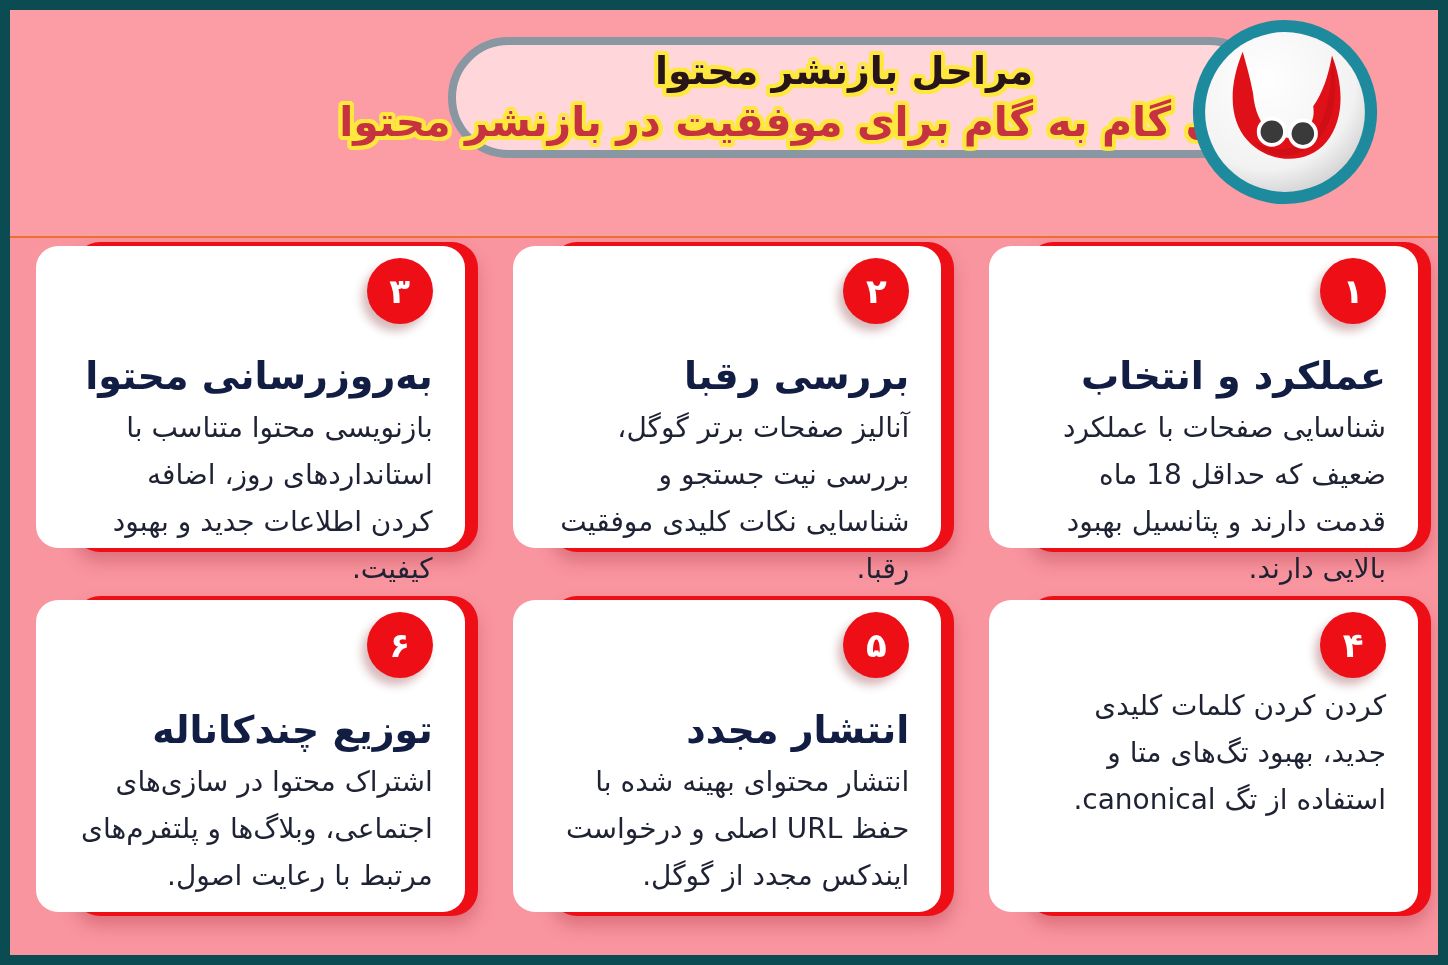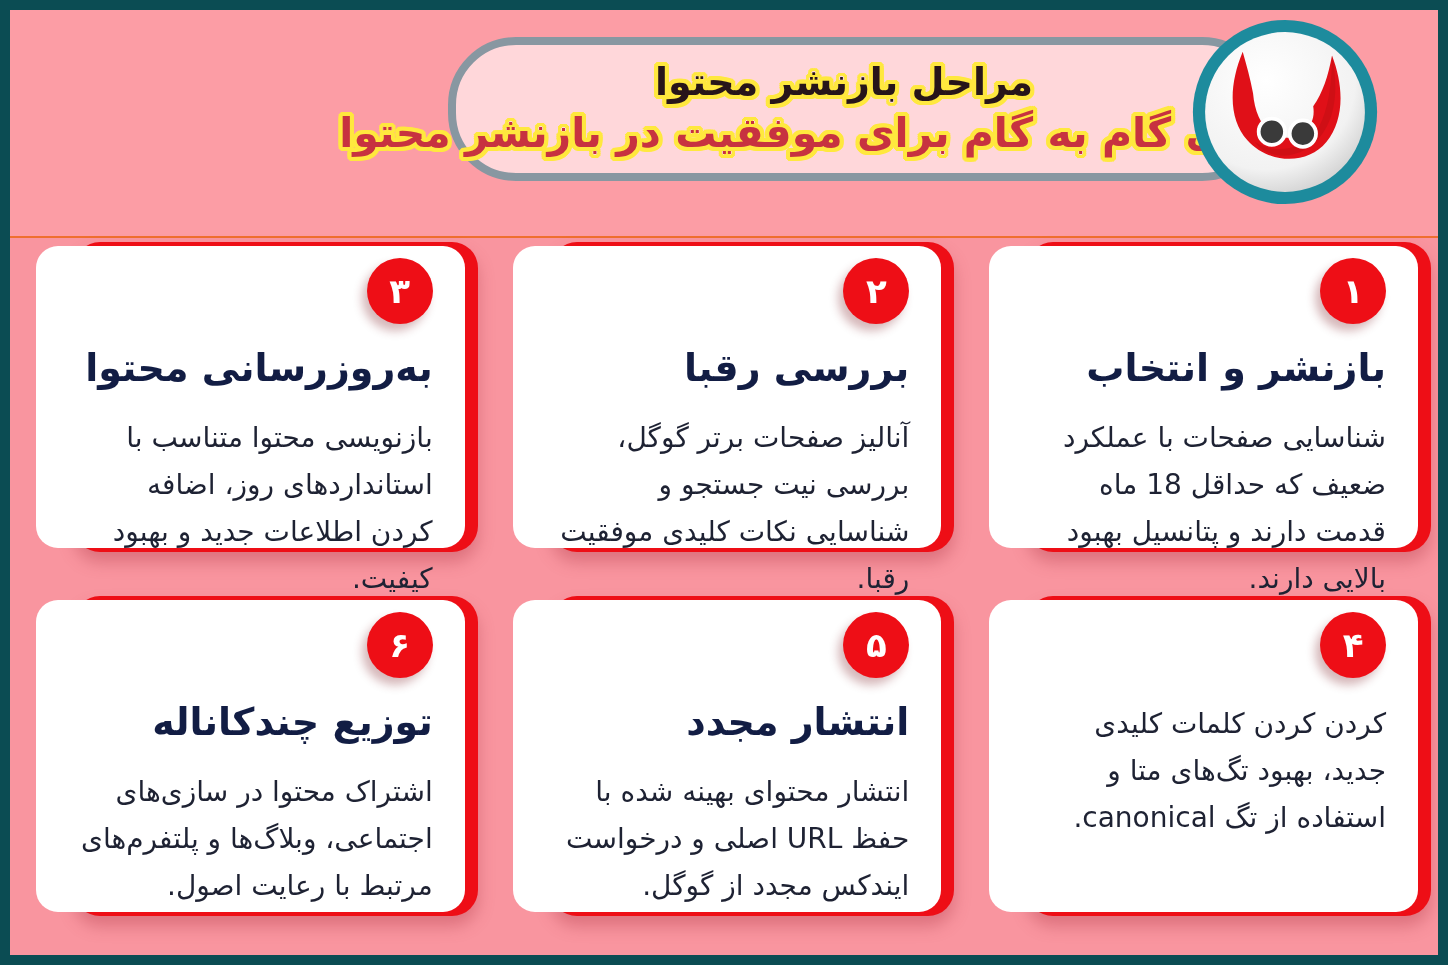--- a/index.html
+++ b/index.html
@@ -16,21 +16,21 @@
     background:#f9959f;
     overflow:hidden;
   }
   
   #header-band{
     position:absolute;left:0;top:0;right:0;height:228px;
     background:#fc9da5;
     border-bottom:2px solid #ef6f2f;
   }
   #title-pill{
-    position:absolute;left:438px;top:27px;width:822px;height:144px;
+    position:absolute;left:438px;top:27px;width:822px;height:121px;
     background:#ffd7da;
     border:8px solid #8897a1;
     border-radius:68px;
     display:flex;flex-direction:column;justify-content:center;align-items:center;
     padding:0 70px 0 40px;
   }
   .pill-line{
     direction:rtl;white-space:nowrap;font-weight:bold;line-height:1.28;
     text-shadow:
       4px 0 0 #ffe83e,-4px 0 0 #ffe83e,0 4px 0 #ffe83e,0 -4px 0 #ffe83e,
@@ -68,25 +68,25 @@
   }
   .badge{
     width:66px;height:66px;border-radius:50%;
     background:#ee0e16;
     color:#ffffff;font-size:34px;font-weight:bold;
     display:flex;align-items:center;justify-content:center;
     box-shadow:-5px 7px 10px rgba(120,20,28,.30);
     flex:0 0 auto;
   }
   .card-title{
-    margin-top:22px;
+    margin-top:30px;
     font-size:38px;font-weight:bold;color:#121d44;line-height:1.2;
   }
   .card-body{
-    margin-top:22px;
+    margin-top:4px;
     font-size:28px;line-height:47px;color:#1e2233;
     max-width:352px;
   }
   
   .row2 .card-title{}
 </style>
 </head>
 <body>
 
 <div id="stage">
@@ -122,21 +122,21 @@
         <circle cx="119" cy="123" r="14" fill="#3a3a3a" stroke="#ffffff" stroke-width="4"></circle>
       </svg>
     </div>
 
     <div id="cards">
 
       <div class="card-wrap">
         <div class="card-red"></div>
         <div class="card" dir="rtl">
           <div class="badge">۱</div>
-          <div class="card-title">بازنشر و انتخاب</div>
+          <div class="card-title">عملکرد و انتخاب</div>
           <div class="card-body">شناسایی صفحات با عملکرد ضعیف که حداقل 18 ماه قدمت دارند و پتانسیل بهبود بالایی دارند.</div>
         </div>
       </div>
 
       <div class="card-wrap">
         <div class="card-red"></div>
         <div class="card" dir="rtl">
           <div class="badge">۲</div>
           <div class="card-title">بررسی رقبا</div>
           <div class="card-body">آنالیز صفحات برتر گوگل، بررسی نیت جستجو و شناسایی نکات کلیدی موفقیت رقبا.</div>

